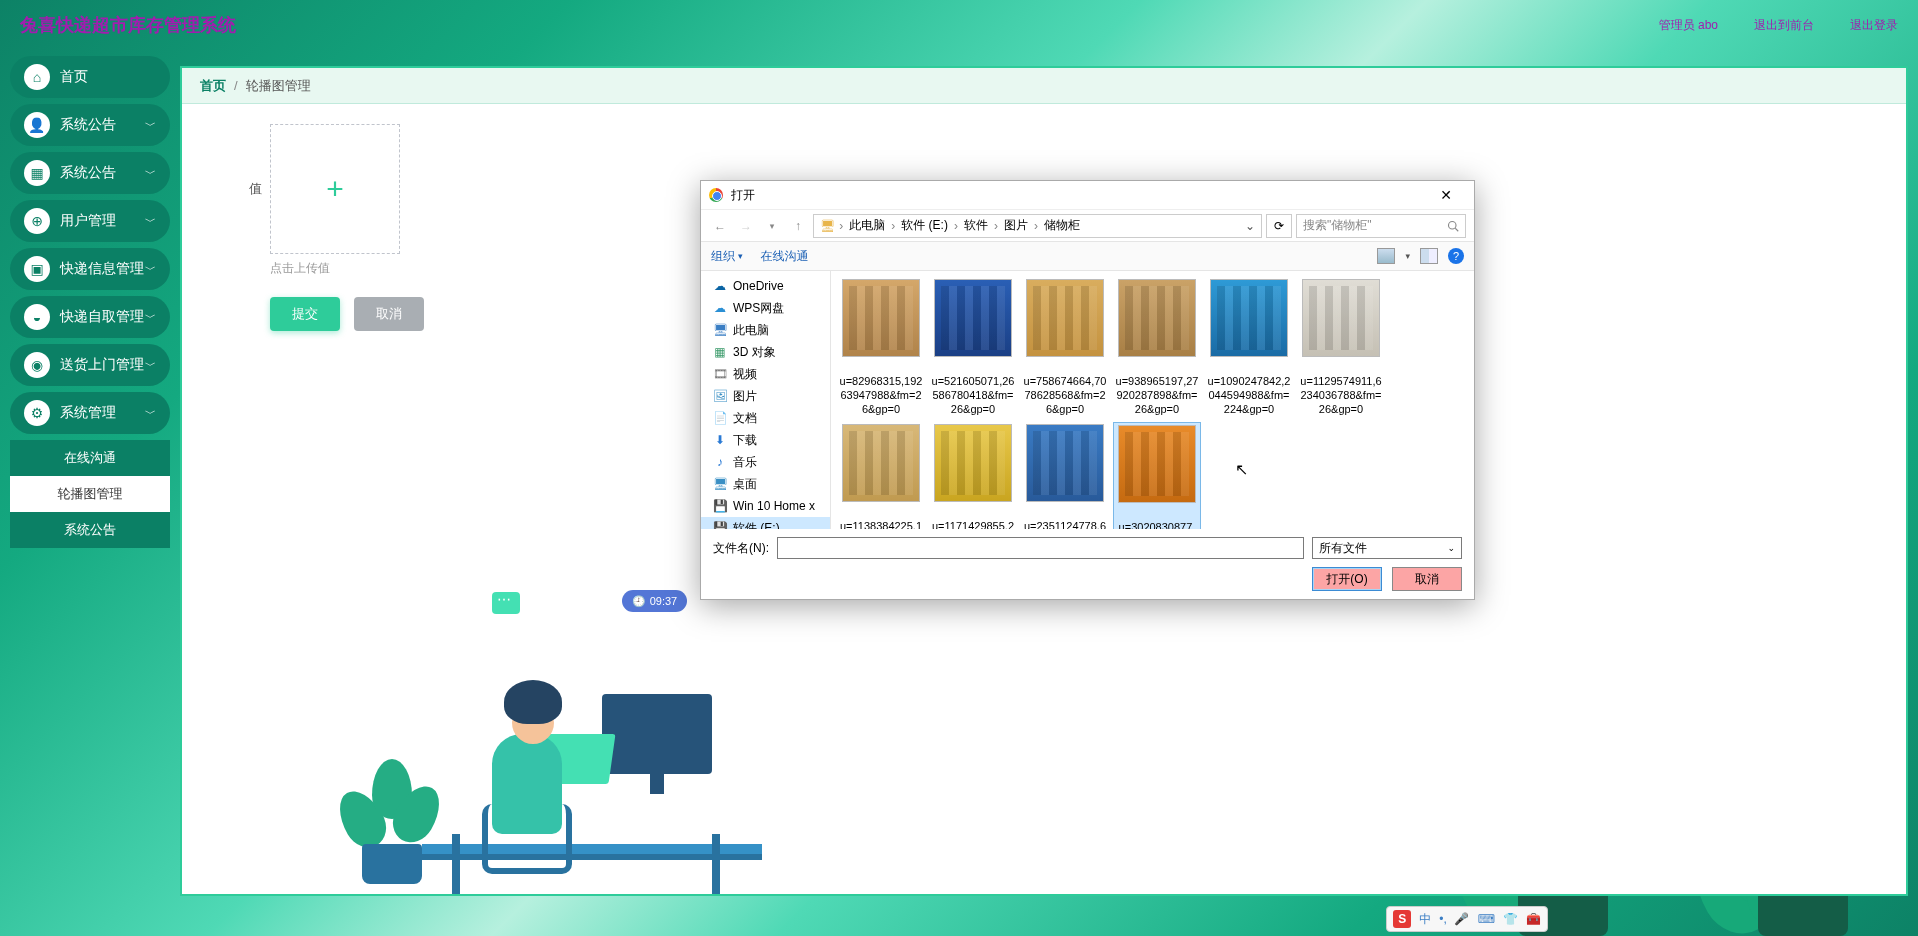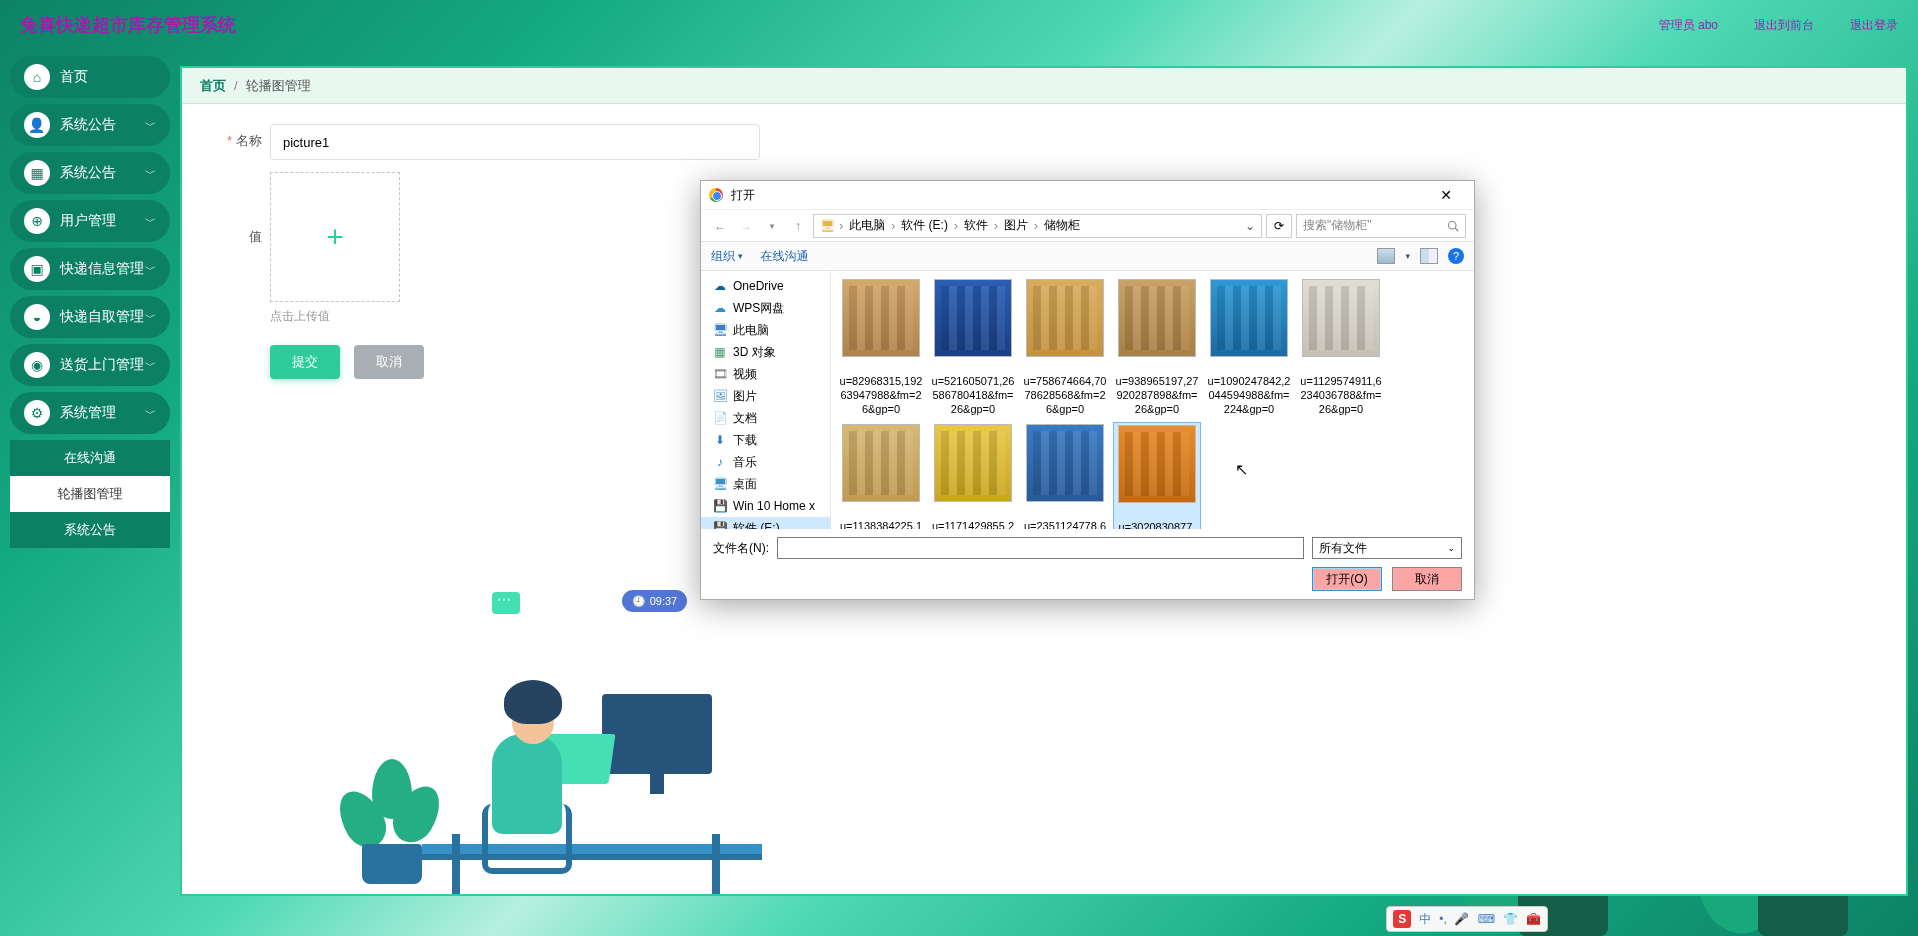--- a/index.html
+++ b/index.html
@@ -241,24 +241,20 @@
 </div>
 
 <div class="main-panel">
   <div class="breadcrumb">
     <span class="bc-home">首页</span>
     <span class="sep">/</span>
     <span class="bc-cur">轮播图管理</span>
   </div>
   <div class="form-area">
     <div class="form-row">
-      <div class="form-lbl req">名称</div>
-      <input class="form-input" value="picture1" style="">
-    </div>
-    <div class="form-row">
       <div class="form-lbl" style="padding-top:56px">值</div>
       <div>
         <div class="upload-box">
           <span class="upload-cross">+</span>
         </div>
         <div class="upload-hint">点击上传值</div>
       </div>
     </div>
     <div class="btn-row">
       <button class="btn btn-submit">提交</button>

